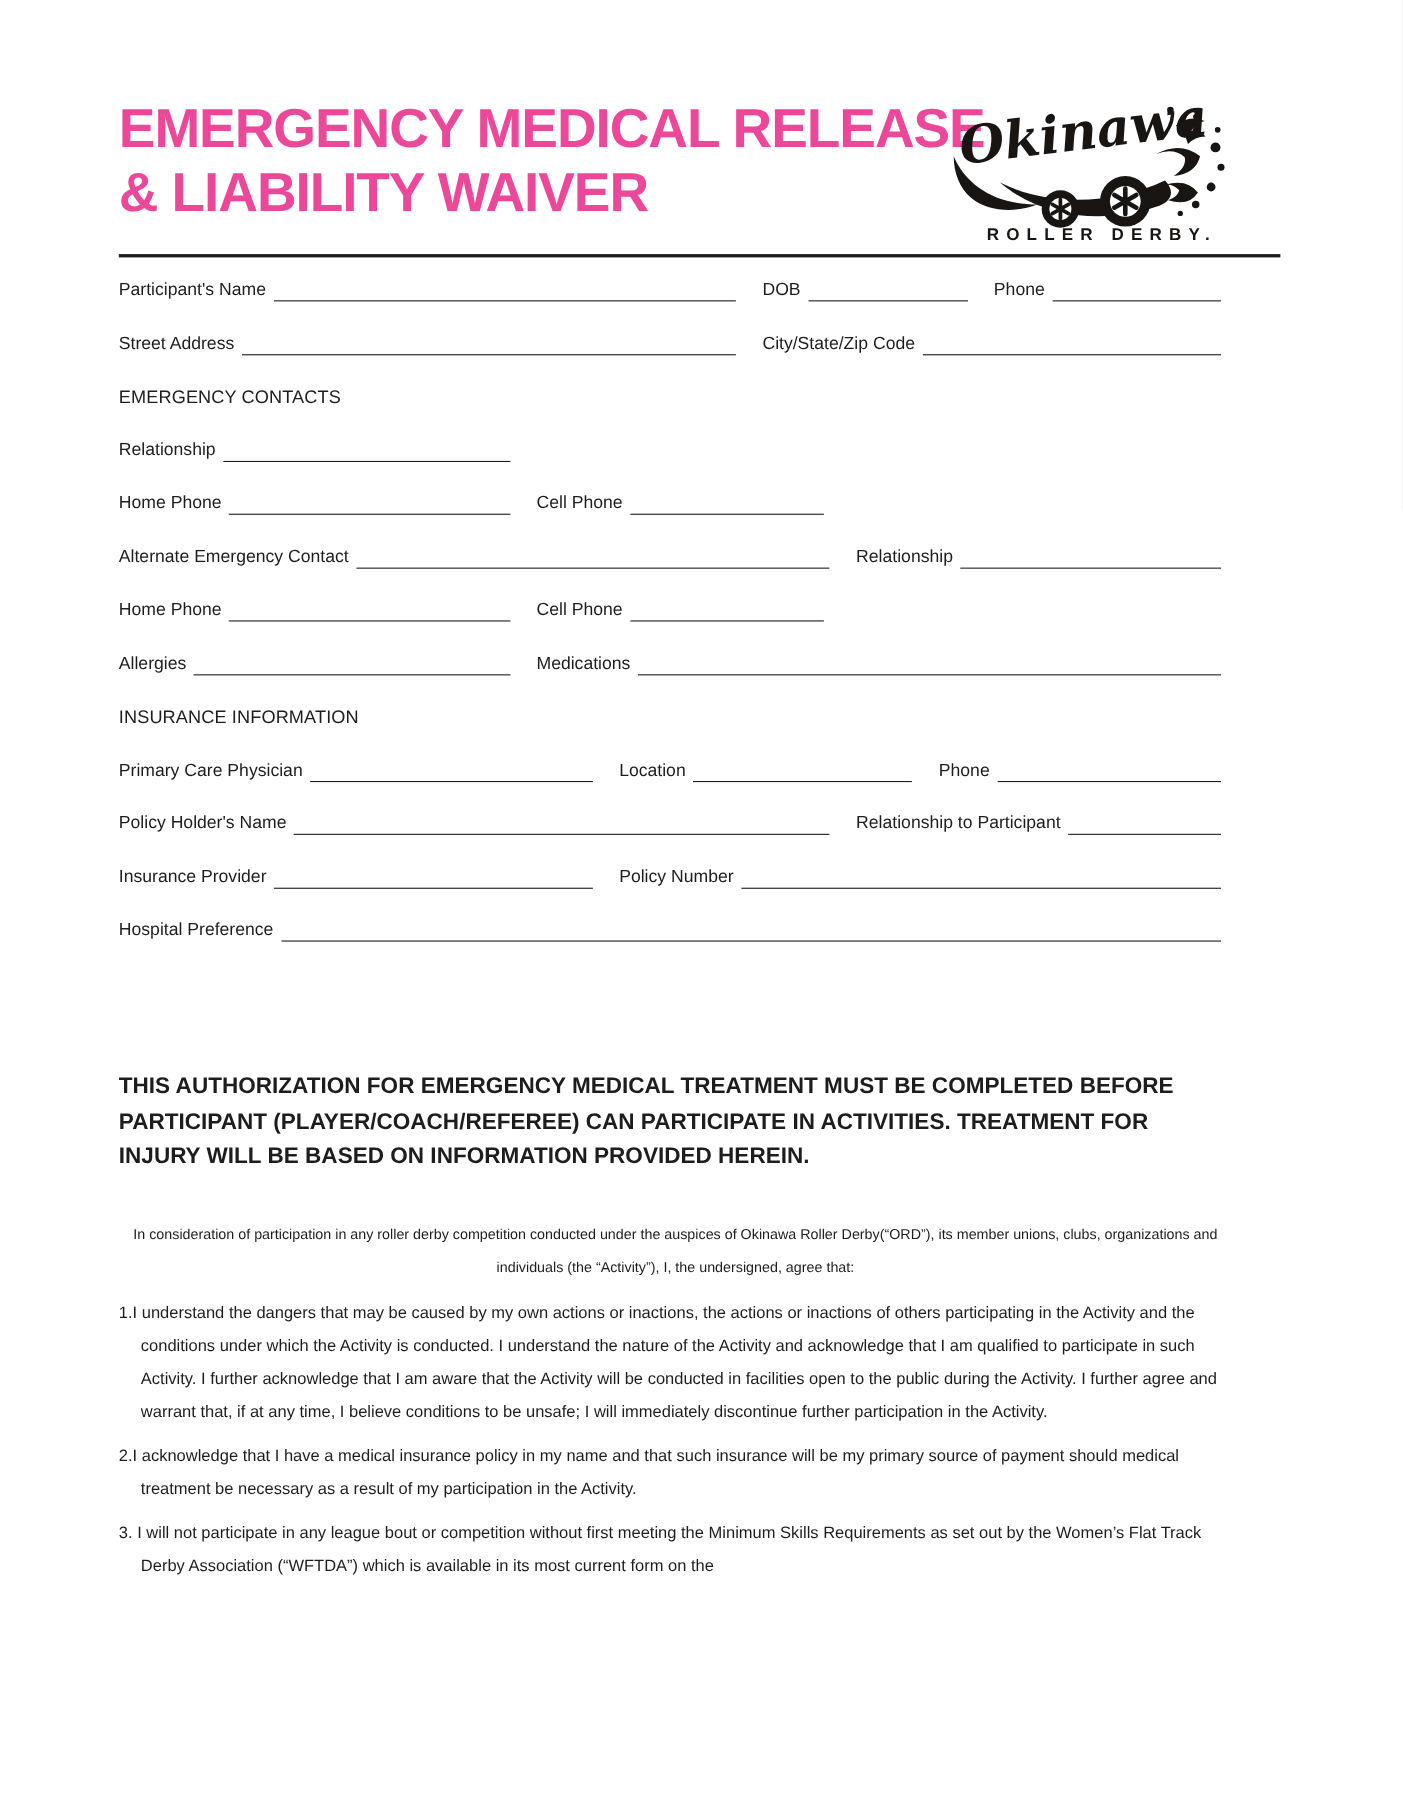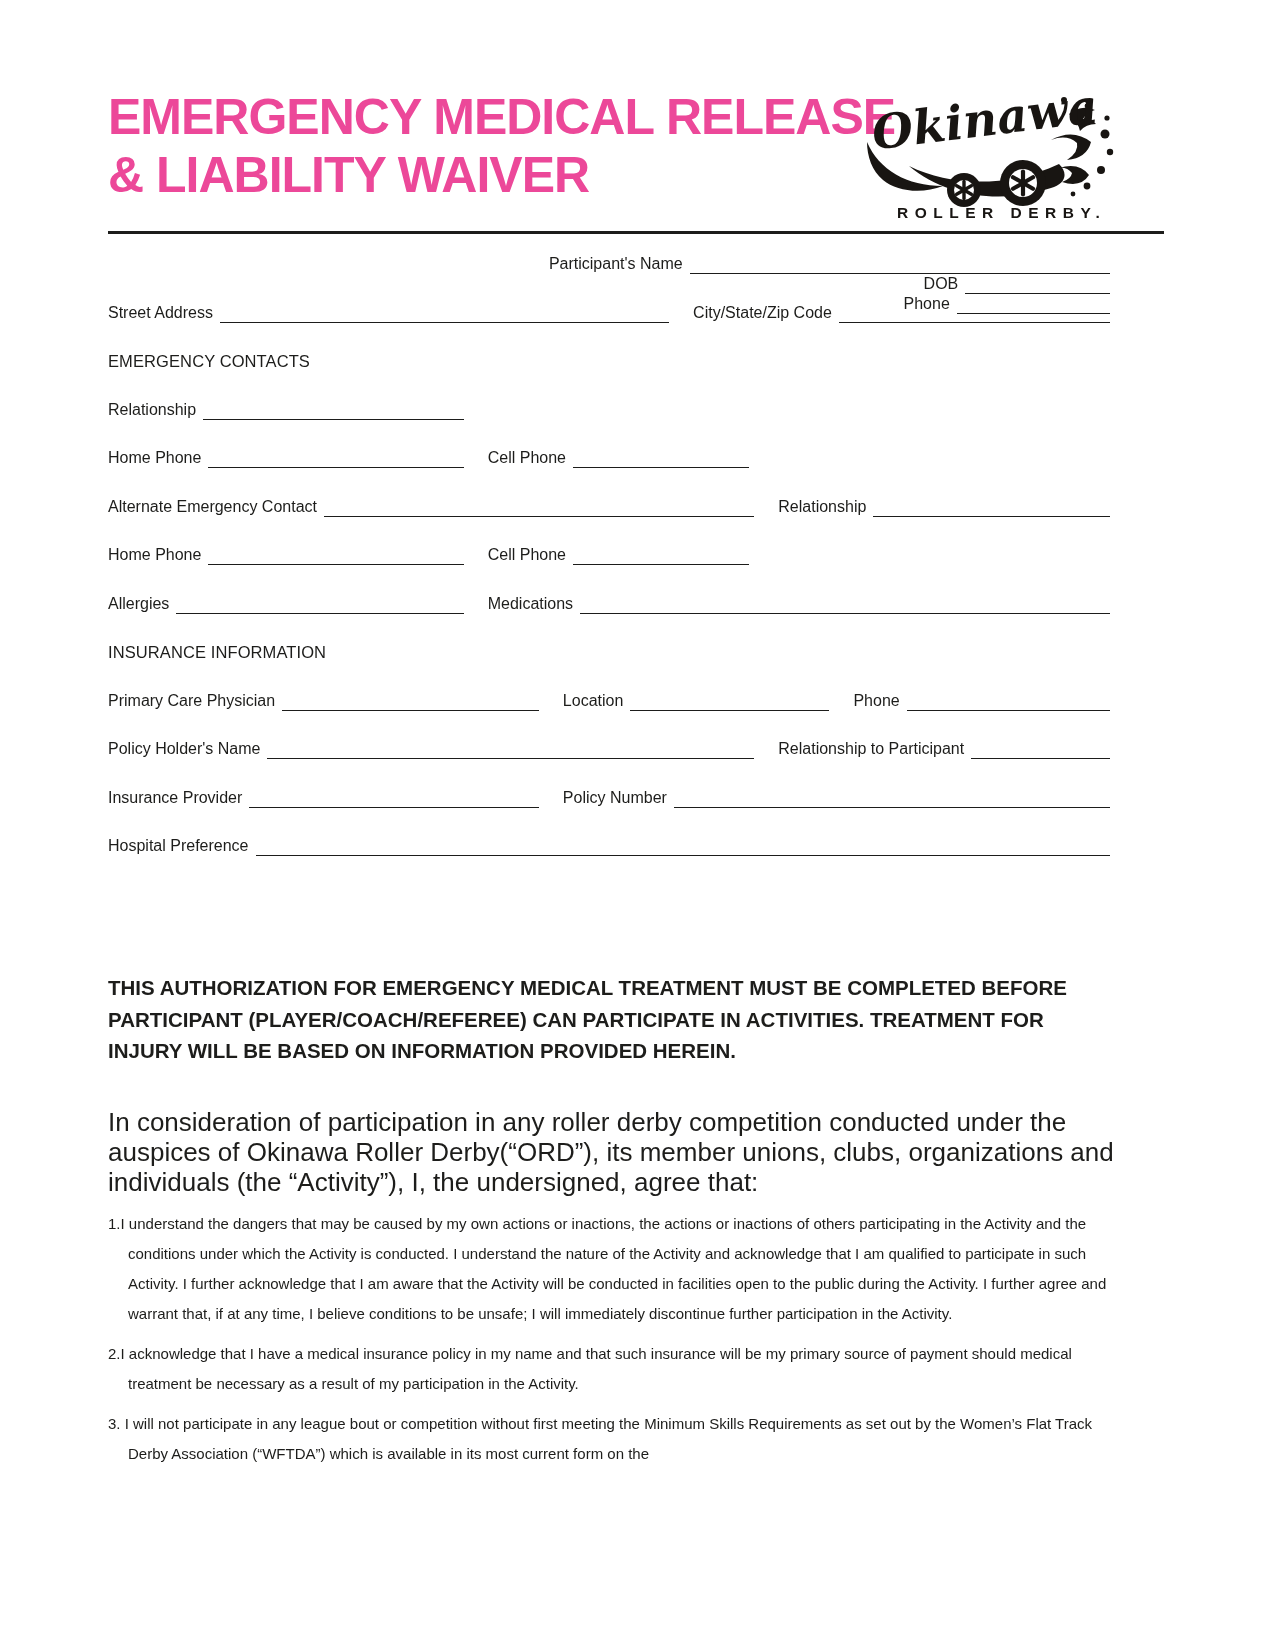--- a/index.html
+++ b/index.html
@@ -38,21 +38,21 @@
     left: 108px;
     top: 231px;
     width: 1056px;
     height: 3px;
     background: #1d1d1b;
   }
 
   
   .content { padding: 0 165px 0 108px; }
   .frow { display: flex; align-items: flex-end; height: 20px; margin-top: 28.5px; }
-  .frow.first { margin-top: 21px; flex-direction: column; }
+  .frow.first { margin-top: 21px; }
   .field { display: flex; align-items: flex-end; }
   .field + .field { padding-left: 24px; text-align: center; }
   .flabel { white-space: nowrap; font-size: 16px; line-height: 20px; padding-right: 7px; }
   .fline  { flex: 1; height: 20px; border-bottom: 1.6px solid #1d1d1b; cursor: text; }
   .sect-heading {
     margin-top: 28.5px;
     height: 20px;
     font-size: 16.5px;
     line-height: 20px;
     font-weight: 400;
@@ -63,22 +63,23 @@
   .notice {
     margin: 116px 0 0 0;
     width: 1008px;
     font-size: 20.5px;
     line-height: 31.5px;
     font-weight: 700;
   }
   .intro {
     margin: 40px 0 0 0;
     width: 1012px;
-    font-size: 26px;
+    font-size: 13px;
     line-height: 30px;
+    text-align: center;
   }
   .wlist { margin-top: 12px; width: 1018px; }
   .witem {
     margin: 0 0 10px 0;
     padding-left: 20px;
     text-indent: -20px;
     font-size: 15px;
     line-height: 30px;
   }
   .wnum { display: inline; }

